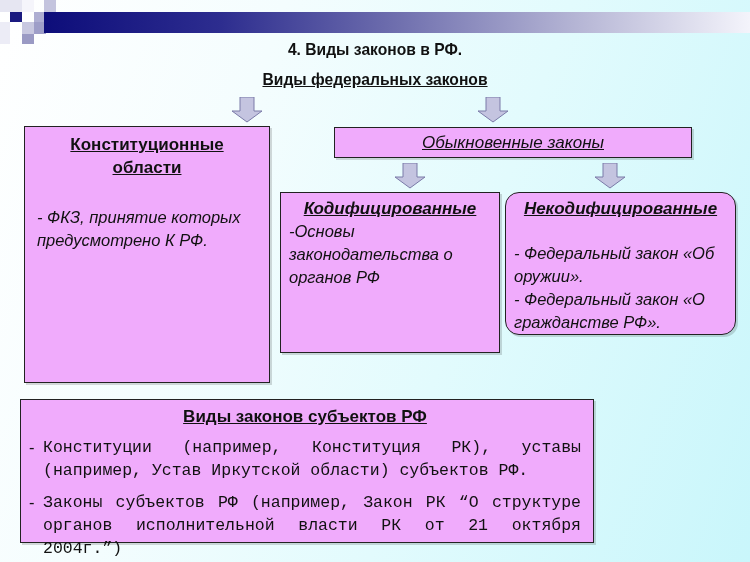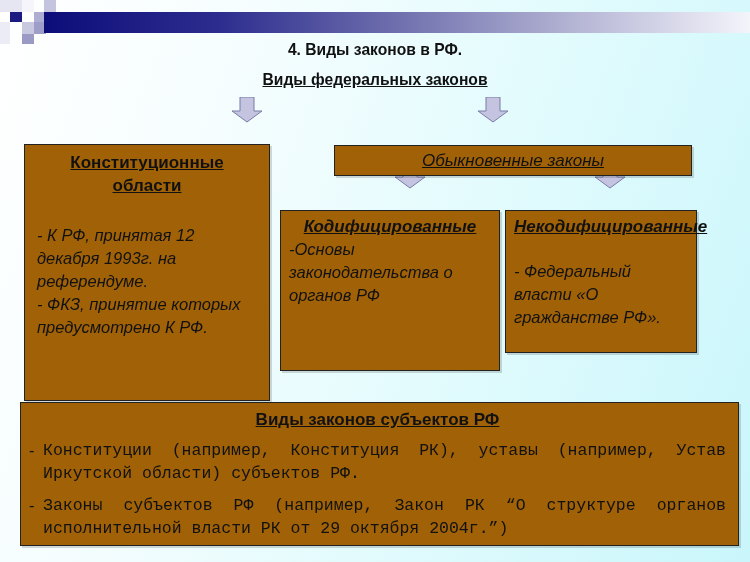--- a/index.html
+++ b/index.html
@@ -14,23 +14,22 @@
     position:absolute; left:44px; top:12px; width:706px; height:21px;
     background: linear-gradient(90deg, #0d0d7a 0%, #2d2d8f 25%, #6f6fae 50%, #b4b4d4 75%, #f4f4fb 100%);
   }
   .title {
     position:absolute; left:0; width:750px; text-align:center;
     font-size:17px; font-weight:bold; font-family:"Liberation Sans", sans-serif;
     transform:scaleX(0.92); transform-origin:center;
   }
   .subtitle { text-decoration:underline; }
   .box {
-    position:absolute; background:#a16207; border:1.5px solid #222; box-sizing:border-box;
+    position:absolute; background:#f0abfc; border:1.5px solid #222; box-sizing:border-box;
     box-shadow: 2px 2px 0 rgba(0,0,0,0.15);
-    margin-top: 18px;
   }
   .box-head {
     text-align:center; font-weight:bold; text-decoration:underline; font-size:17px;
   }
   .ital { font-style:italic; }
   .box-body { font-size:16.5px; line-height:23px; font-style:italic; }
   .arrow { position:absolute; width:32px; height:26px; }
   .bottom-body { font-size:16.5px; line-height:23px; }
   .bottom-item { display:flex; margin-bottom:9px; }
   .bottom-item .dash { width:14px; flex:none; }
@@ -67,48 +66,48 @@
 <svg class="arrow" style="left:594px;top:163px;" viewBox="0 0 32 26">
   <polygon points="9,0 23,0 23,14 31,14 16,25 1,14 9,14" fill="#c4c4e0" stroke="#7a7aa8" stroke-width="1"></polygon>
 </svg>
 
 <div class="box" style="left:24px;top:126px;width:246px;height:257px;padding:6px 10px 0 10px;">
   <div class="box-head" style="line-height:23px;">
     <span>Конституционные</span><br>
     <span>области</span>
   </div>
   <div class="box-body" style="margin-top:27px;padding-left:2px;">
-    <div>- К РФ, принятая 12 декабря 1993г. на референдуме.</div>
     <div>- ФКЗ, принятие которых предусмотрено К РФ.</div>
   </div>
 </div>
 
 <div class="box" style="left:334px;top:127px;width:358px;height:31px;">
   <div class="box-head ital" style="line-height:29px;font-weight:normal;font-style:italic;border-radius:9px;">Обыкновенные законы</div>
 </div>
 
 <div class="box" style="left:280px;top:192px;width:220px;height:161px;padding:5px 8px 0 8px;">
   <div class="box-head ital" style="line-height:22px;font-style:italic;">Кодифицированные</div>
   <div class="box-body">
     <div>-Основы законодательства о органов РФ</div>
   </div>
 </div>
 
-<div class="box" style="left:505px;top:192px;width:192px;height:143px;padding:5px 8px 0 8px;">
+<div class="box" style="left:505px;top:192px;width:231px;height:143px;padding:5px 8px 0 8px;border-radius:14px;">
   <div class="box-head ital" style="line-height:22px;font-style:italic;">Некодифицированные</div>
   <div class="box-body" style="margin-top:22px;">
-    <div>- Федеральный власти «О гражданстве РФ».</div>
+    <div>- Федеральный закон «Об оружии».</div>
+    <div>- Федеральный закон «О гражданстве РФ».</div>
   </div>
 </div>
 
-<div class="box" style="left:20px;top:384px;width:719px;height:144px;padding:5px 12px 0 8px;">
+<div class="box" style="left:20px;top:399px;width:574px;height:144px;padding:5px 12px 0 8px;">
   <div class="box-head" style="line-height:24px;margin-bottom:7px;">Виды законов субъектов РФ</div>
   <div class="bottom-body">
     <div class="bottom-item">
       <span class="dash">-</span>
       <span class="txt">Конституции (например, Конституция РК), уставы (например, Устав Иркутской области) субъектов РФ.</span>
     </div>
     <div class="bottom-item">
       <span class="dash">-</span>
-      <span class="txt">Законы субъектов РФ (например, Закон РК “О структуре органов исполнительной власти РК от 29 октября 2004г.”)</span>
+      <span class="txt">Законы субъектов РФ (например, Закон РК “О структуре органов исполнительной власти РК от 21 октября 2004г.”)</span>
     </div>
   </div>
 </div>
 
 </body></html>

